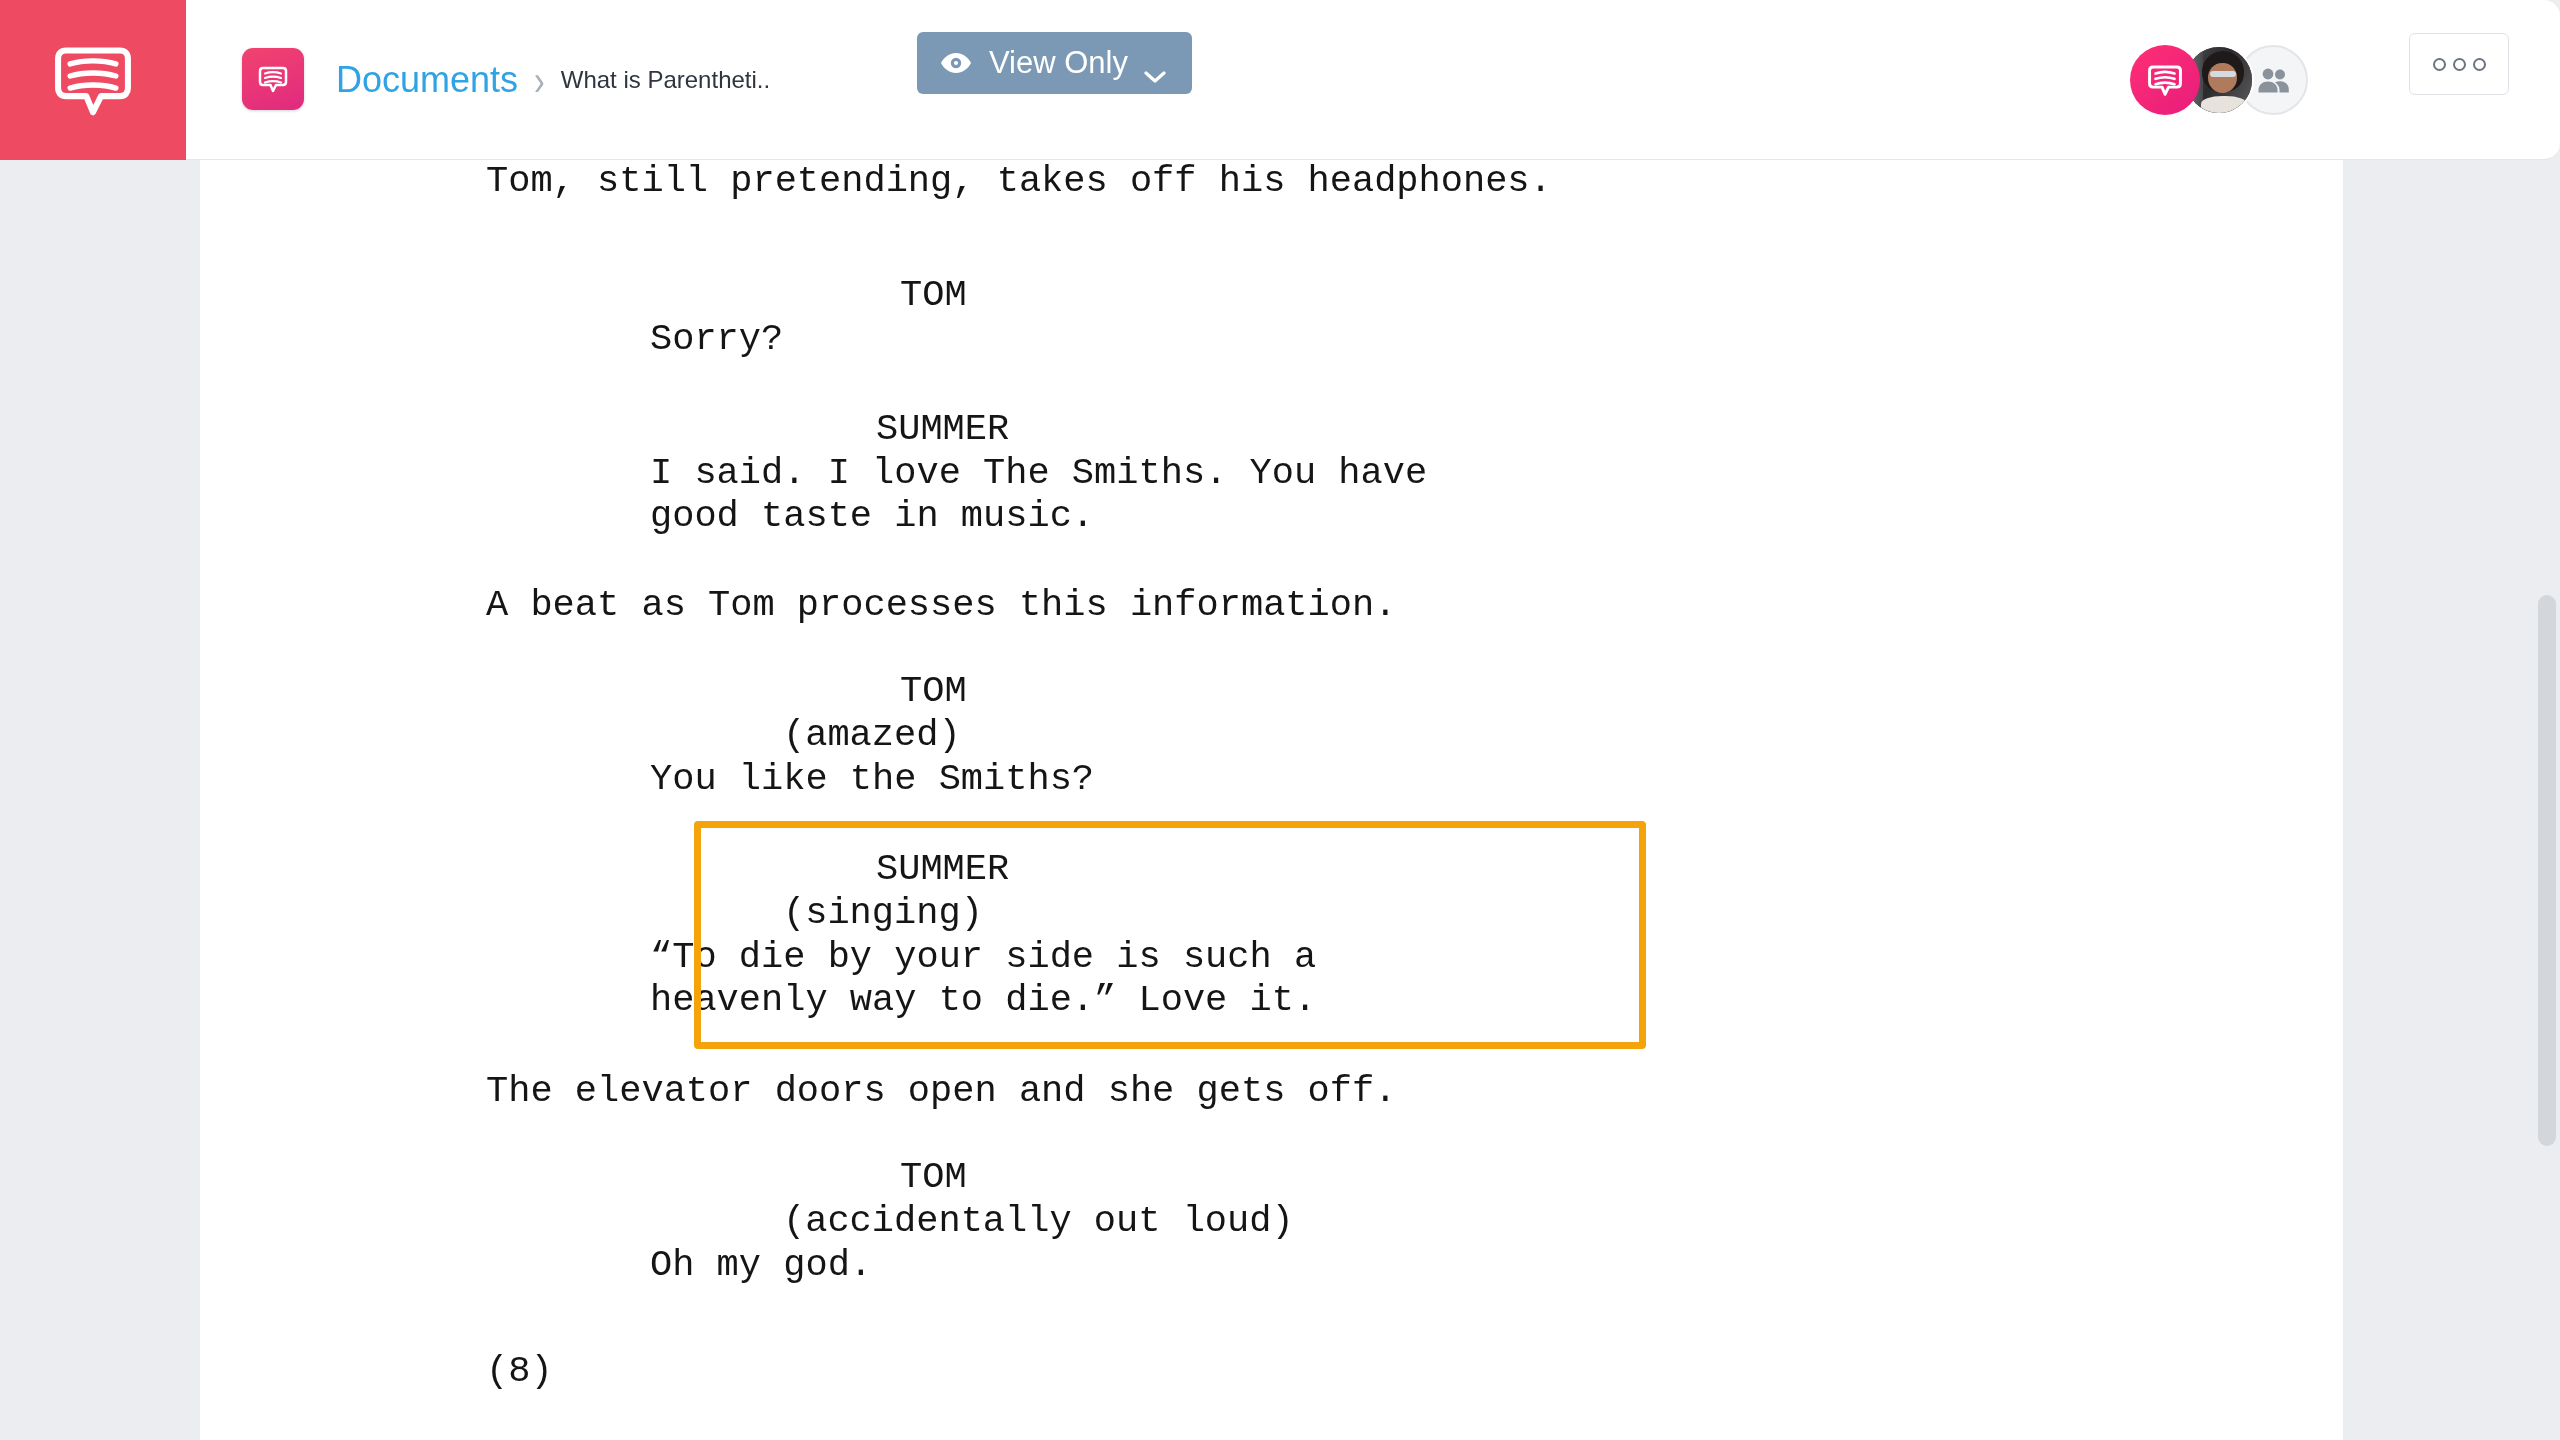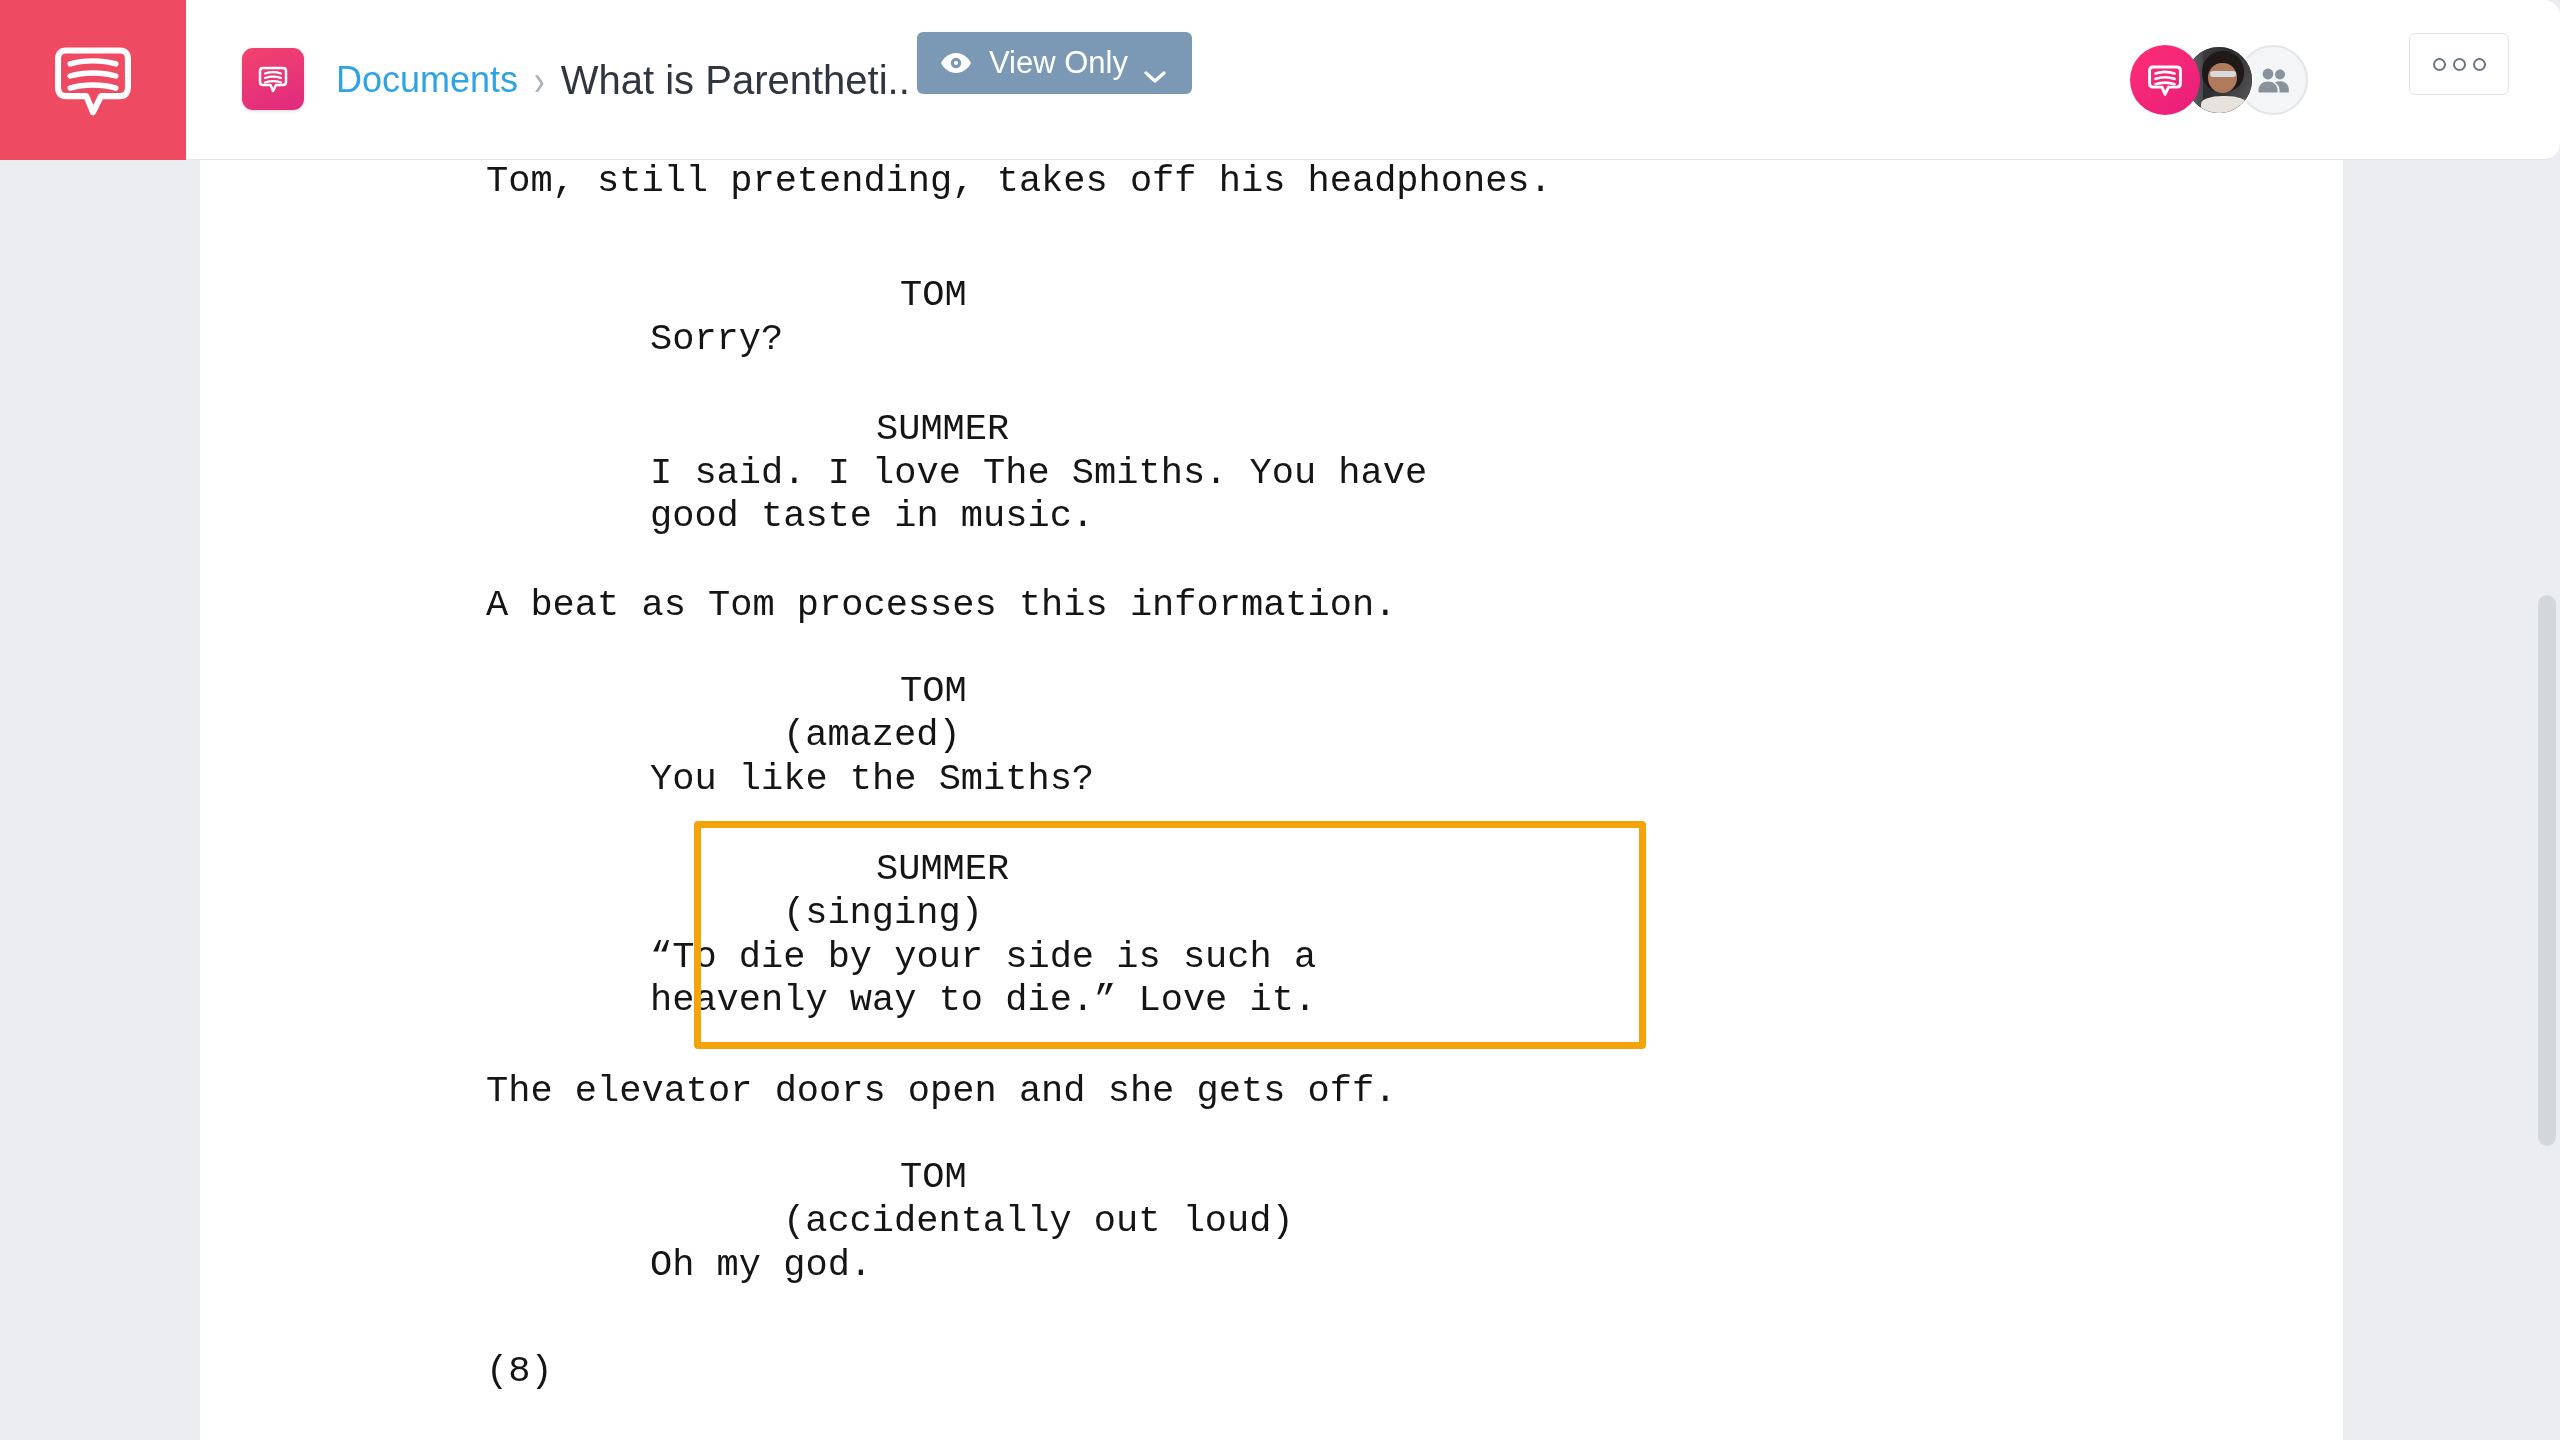--- a/index.html
+++ b/index.html
@@ -71,21 +71,21 @@
   }
   .bc-sep {
     color: #a9b0b8;
     font-size: 32px;
     font-weight: 300;
     transform: scaleY(1.35);
     display: inline-block;
   }
   .bc-current {
     color: #2f3640;
-    font-size: 40px;
+    font-size: 24px;
   }
 
   .view-only-btn {
     position: absolute;
     top: 32px; left: 917px;
     height: 62px;
     padding: 0 26px 0 22px;
     border-radius: 6px;
     background: #7b99b4;
     display: flex;

